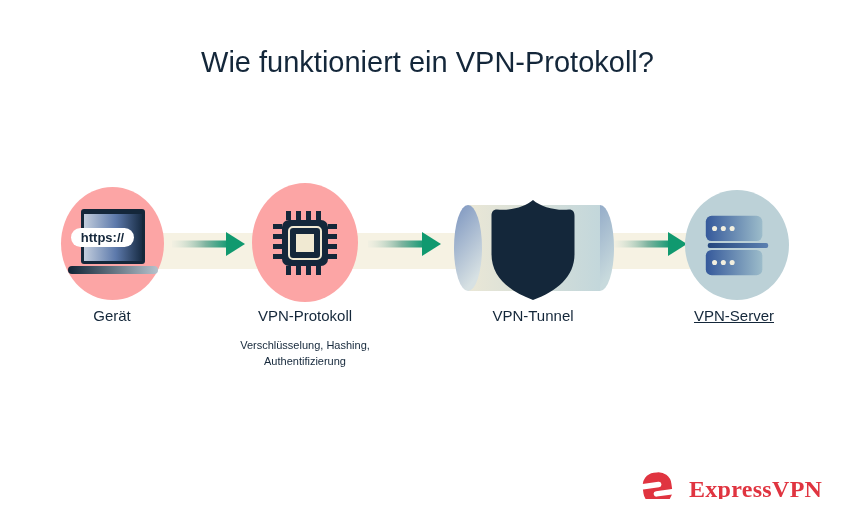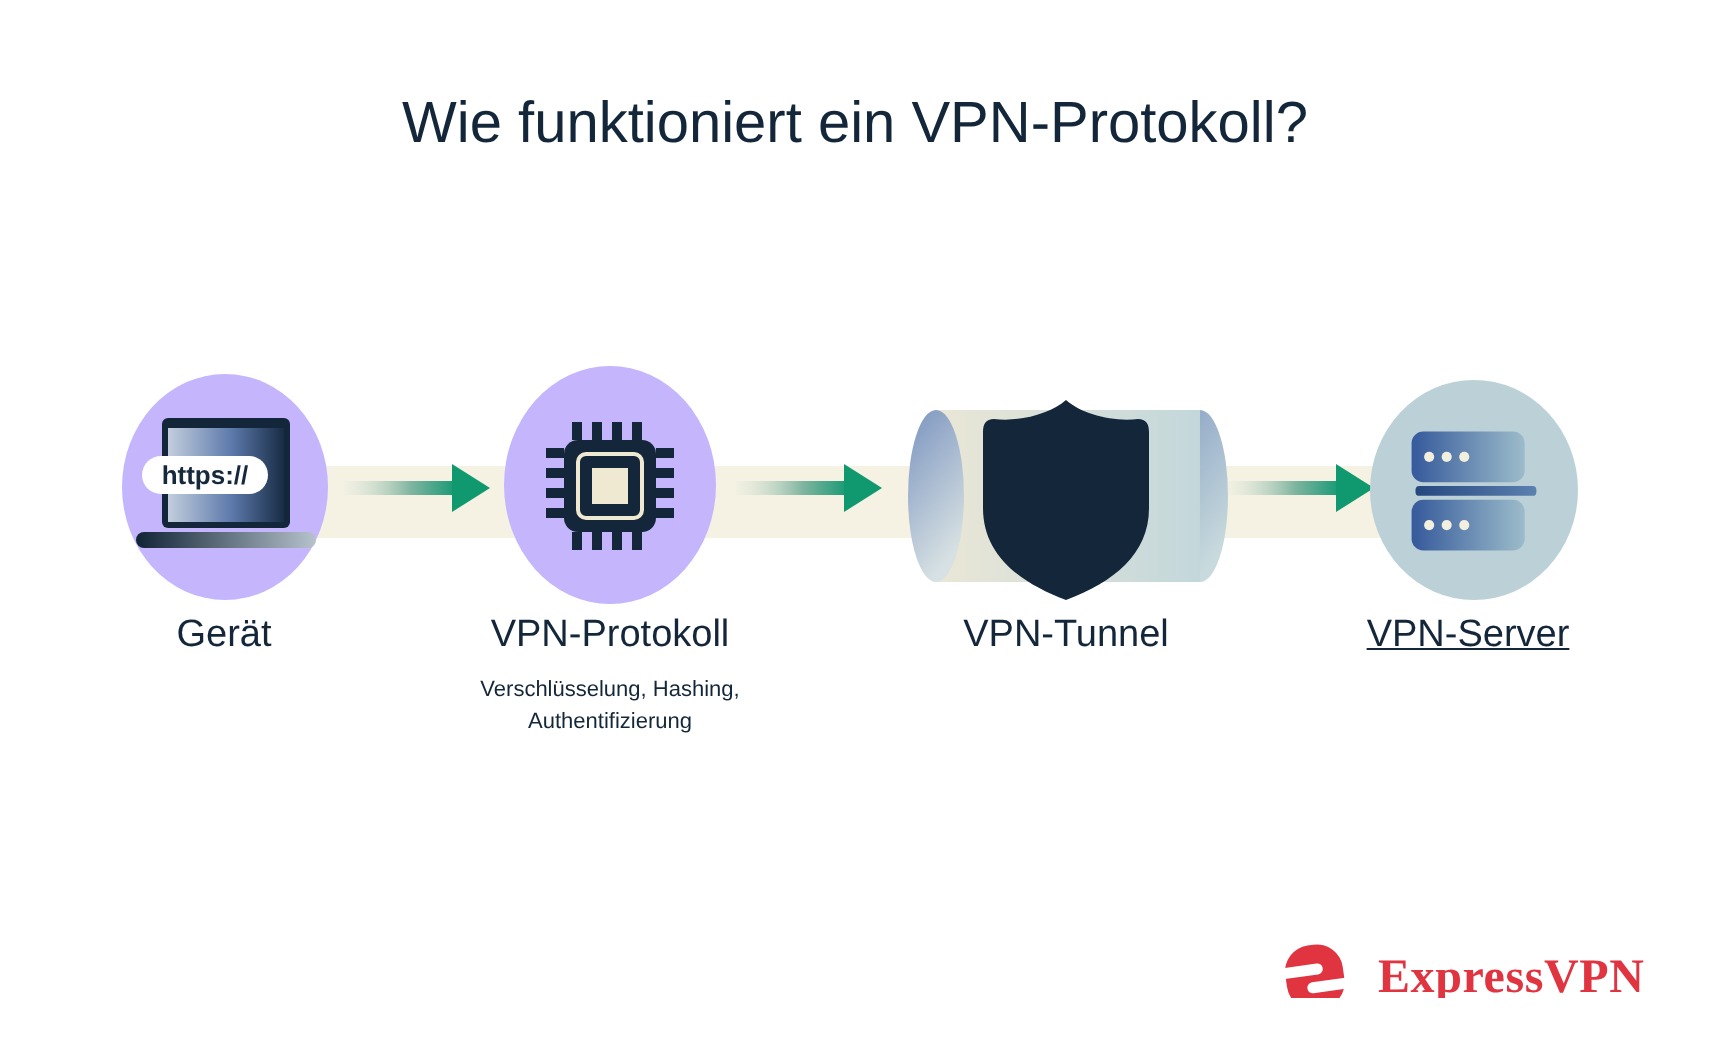--- a/index.html
+++ b/index.html
@@ -19,33 +19,33 @@
   }
   .band{
     position:absolute;left:100px;top:233px;width:650px;height:36px;
     background:#f6f2e3;border-radius:18px;z-index:0;
   }
   .node{
     position:absolute;border-radius:50%;
     display:flex;align-items:center;justify-content:center;
     z-index:1;
   }
-  .node.cream{background:#c4b5fd;}
+  .node.cream{background:#fca5a5;}
   .node.blue{background:#bcd1d7;}
   #node-device{left:61px;top:187px;width:103px;height:113px;}
   #node-protocol{left:252px;top:183px;width:106px;height:119px;}
   #node-server{left:685px;top:190px;width:104px;height:110px;}
   #tunnel-svg{position:absolute;left:452px;top:192px;z-index:1;}
   .arrow{position:absolute;top:231px;z-index:1;}
   #arrow-1{left:170px;}
   #arrow-2{left:366px;}
   #arrow-3{left:612px;}
   .step-label{
     position:absolute;top:307px;transform:translateX(-50%);
-    font-size:19px;font-weight:500;color:#14273a;white-space:nowrap;
+    font-size:15px;font-weight:500;color:#14273a;white-space:nowrap;
     z-index:2;
   }
   #label-device{left:112px;}
   #label-protocol{left:305px;}
   #label-tunnel{left:533px;}
   #label-server{left:734px;text-decoration:underline;}
   .sublabel{
     position:absolute;top:338px;left:305px;transform:translateX(-50%);
     text-align:center;font-size:11px;line-height:1.45;
     color:#14273a;white-space:nowrap;z-index:2;

